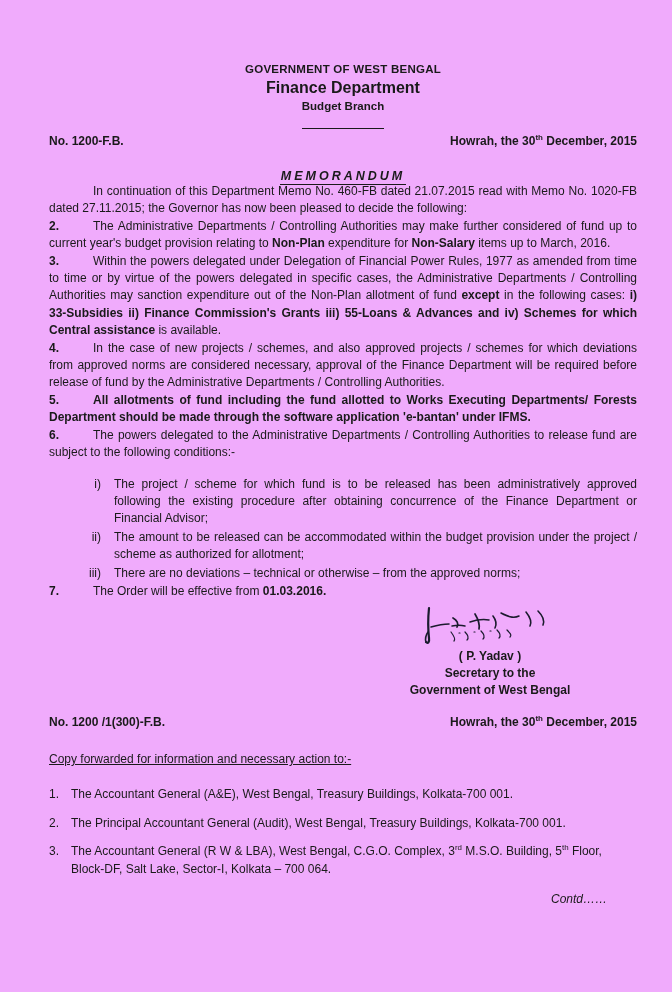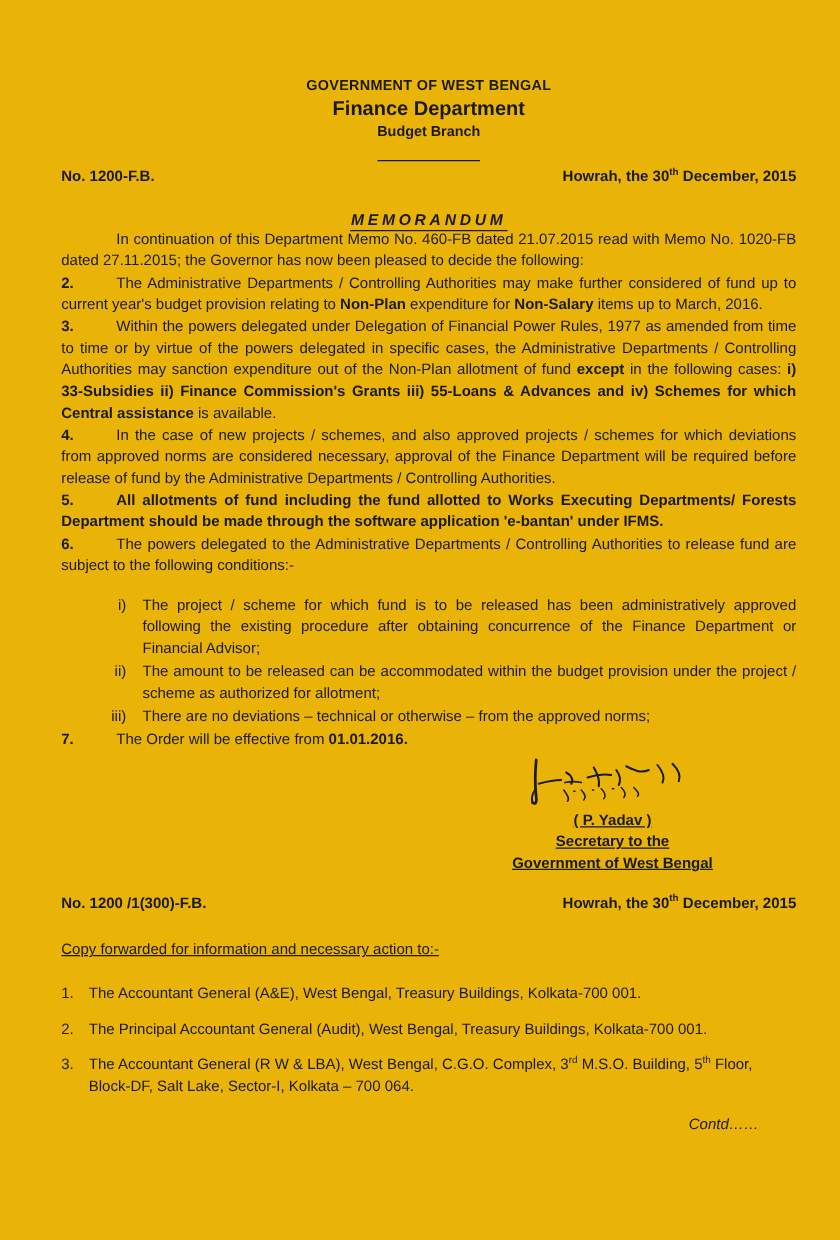--- a/index.html
+++ b/index.html
@@ -9,21 +9,21 @@
     background: #ffffff;
   }
   body {
     font-family: "Liberation Sans", sans-serif;
     color: #1a1a1a;
   }
   .page {
     position: relative;
     width: 672px;
     height: 992px;
-    background: #eab308;
+    background: #f0abfc;
     overflow: hidden;
     box-sizing: border-box;
   }
   .sheet {
     position: absolute;
     left: 49px;
     top: 0;
     width: 588px;
   }
 
@@ -132,21 +132,20 @@
     text-align: right;
     font-size: 12px;
   }
 
   
   .sig-block {
     margin-top: 2px;
     text-align: center;
     width: 290px;
     margin-left: 296px;
-    text-decoration: underline;
   }
   .sig-scribble {
     height: 46px;
     position: relative;
   }
   .sig-scribble svg { display: block; margin: 0 auto; }
   .sig-name,
   .sig-role,
   .sig-gov {
     font-size: 12px;
@@ -233,21 +232,21 @@
         <p class="para clause gap-md"><span class="num">5.</span><span class="b">All allotments of fund including the fund allotted to Works Executing Departments/ Forests Department should be made through the software application 'e-bantan' under IFMS.</span></p>
         <p class="para clause gap-md"><span class="num">6.</span><span>The powers delegated to the Administrative Departments / Controlling Authorities to release fund are subject to the following conditions:-</span></p>
       </div>
 
     <ul class="roman-list" id="conditions-list">
         <li><span class="rmark">i)</span><span>The project / scheme for which fund is to be released has been administratively approved following the existing procedure after obtaining concurrence of the Finance Department or Financial Advisor;</span></li>
         <li><span class="rmark">ii)</span><span>The amount to be released can be accommodated within the budget provision under the project / scheme as authorized for allotment;</span></li>
         <li><span class="rmark">iii)</span><span>There are no deviations – technical or otherwise – from the approved norms;</span></li>
       </ul>
 
-    <p class="para clause gap-md" id="clause-7"><span class="num">7.</span><span>The Order will be effective from </span><span class="b">01.01.2016.</span></p>
+    <p class="para clause gap-md" id="clause-7"><span class="num">7.</span><span>The Order will be effective from </span><span class="b">01.03.2016.</span></p>
 
     <div class="sig-block">
       <div class="sig-scribble">
         <svg width="190" height="46" viewBox="0 0 190 46" xmlns="http://www.w3.org/2000/svg">
           <g fill="none" stroke="#1b1b2e" stroke-linecap="round" stroke-linejoin="round">
             <path d="M34 6 C33 16, 33 27, 34 36 C34.6 40, 33 42, 31 40" stroke-width="2.2"></path>
             <path d="M31 40 C30 37, 31 33, 33 30" stroke-width="1.6"></path>
             <path d="M36 25 C43 23, 48 22, 54 22" stroke-width="1.5"></path>
             <path d="M58 16 C62 18, 64 22, 62 25" stroke-width="1.7"></path>
             <path d="M57 24 C62 23, 66 23, 70 24" stroke-width="1.4"></path>

